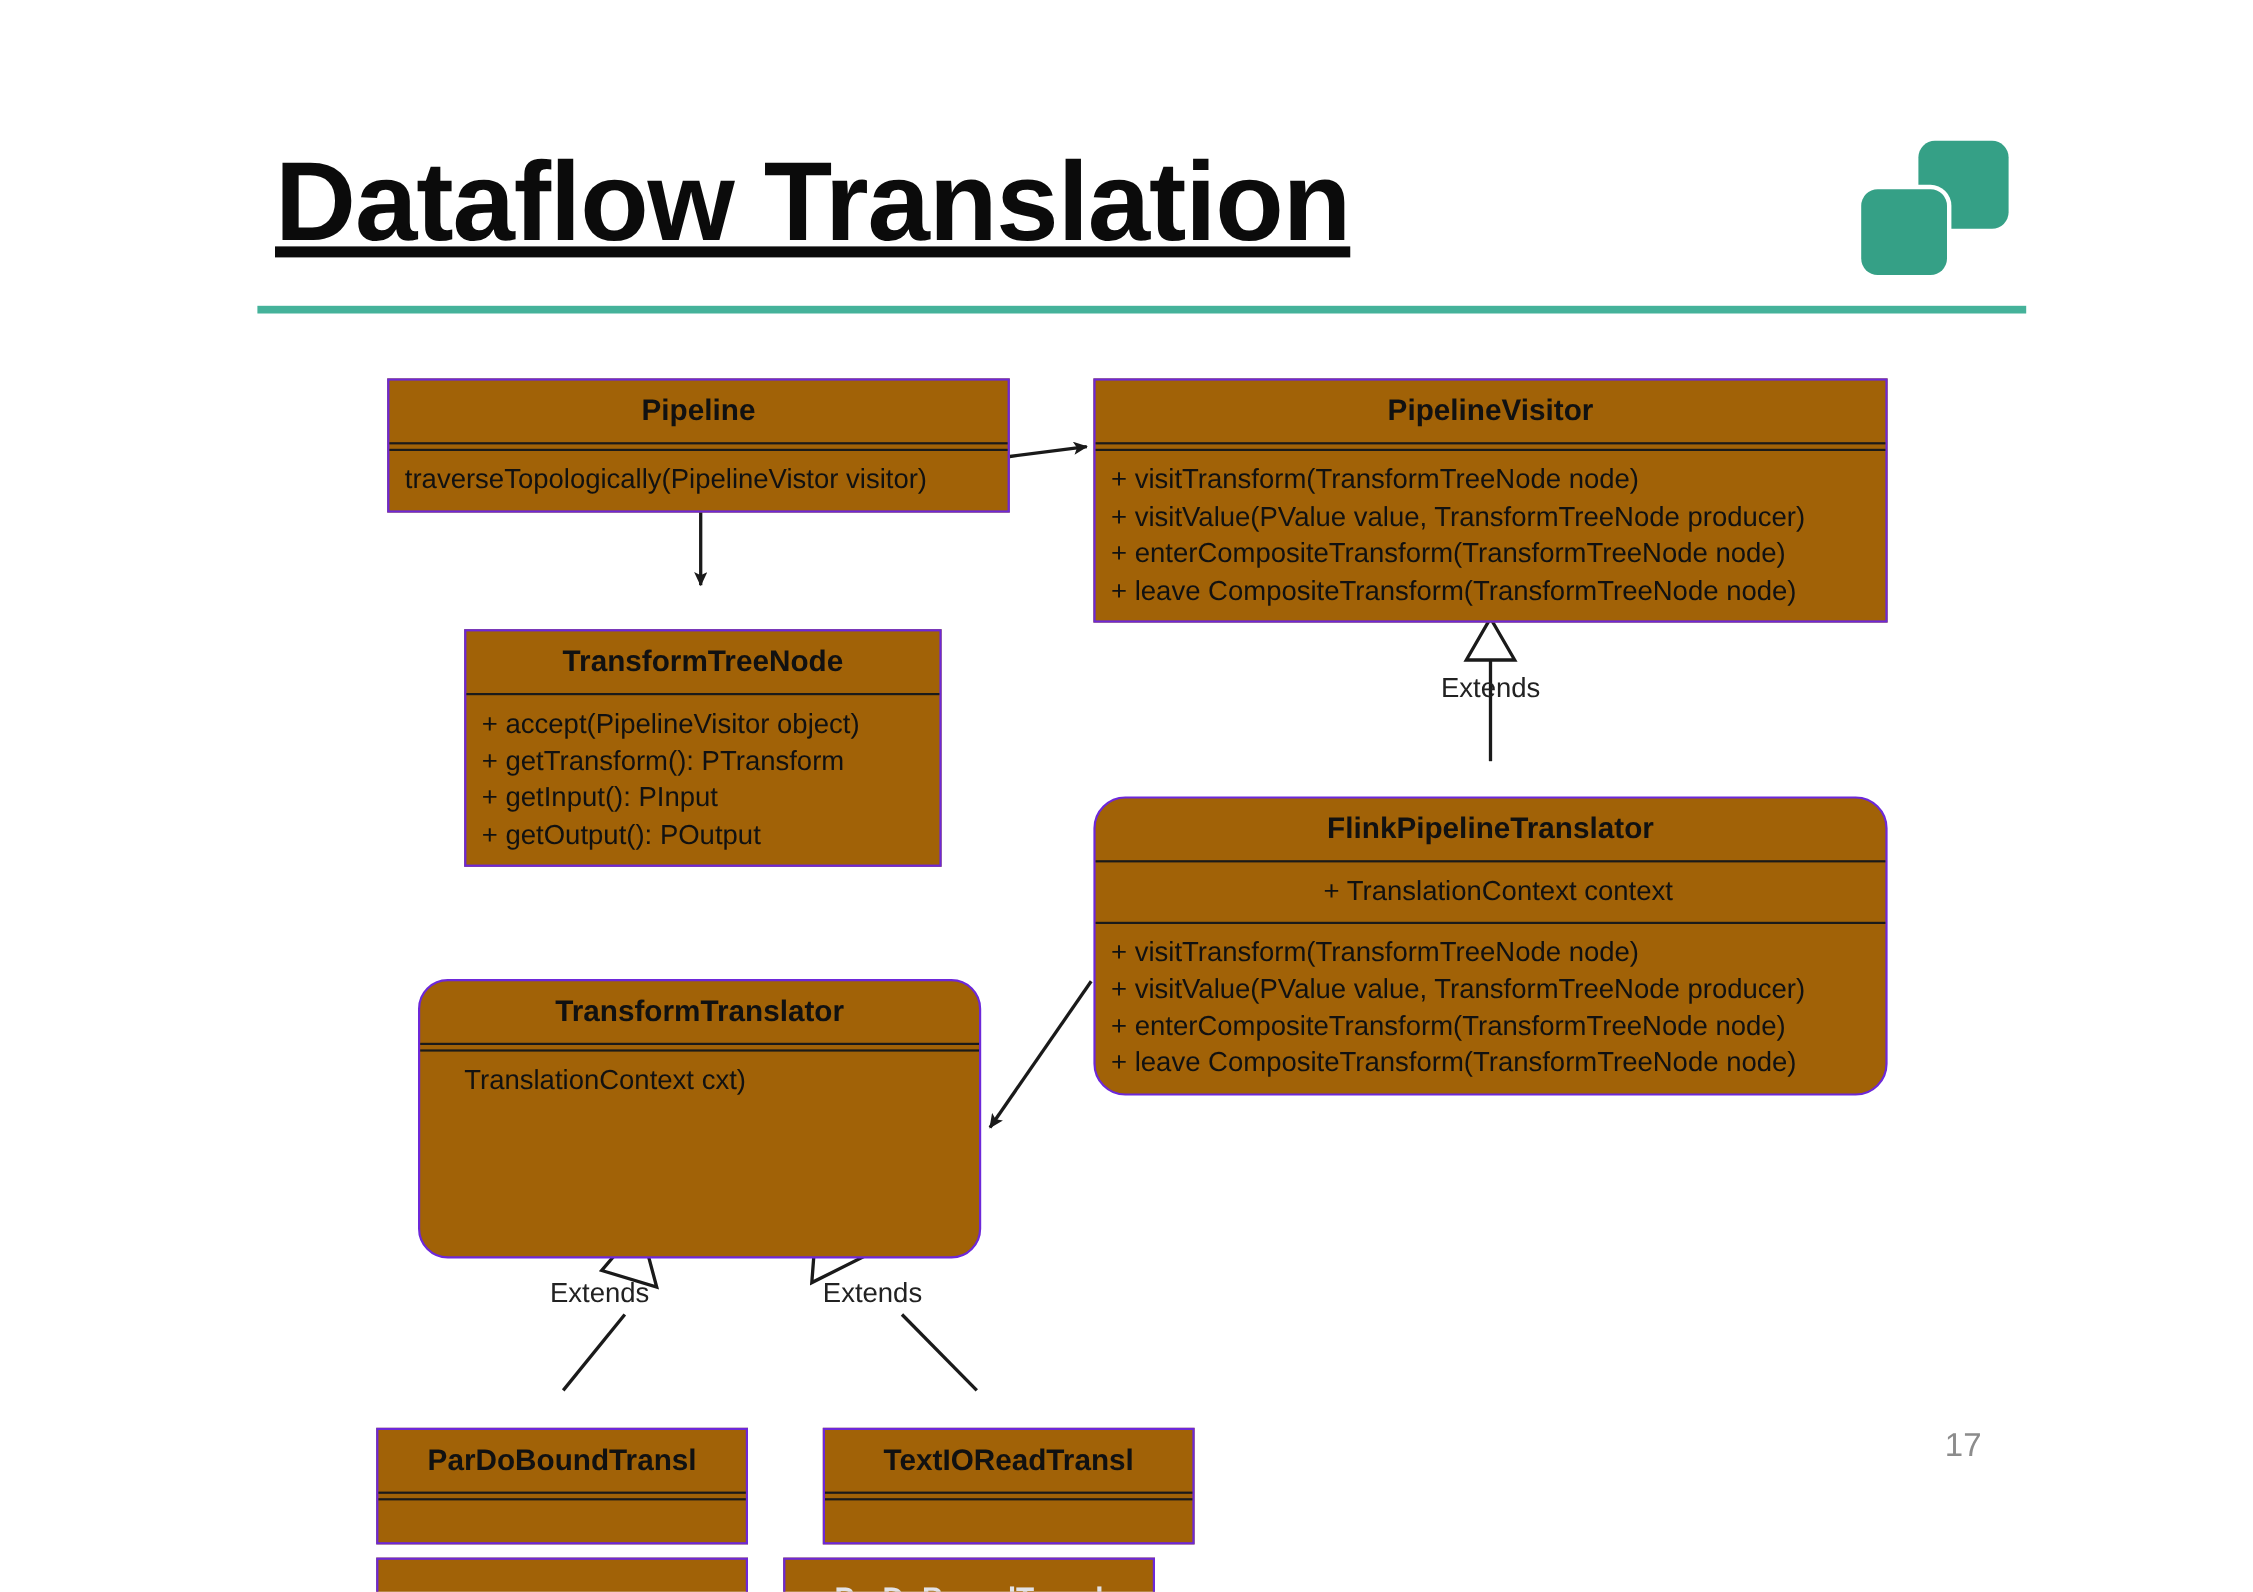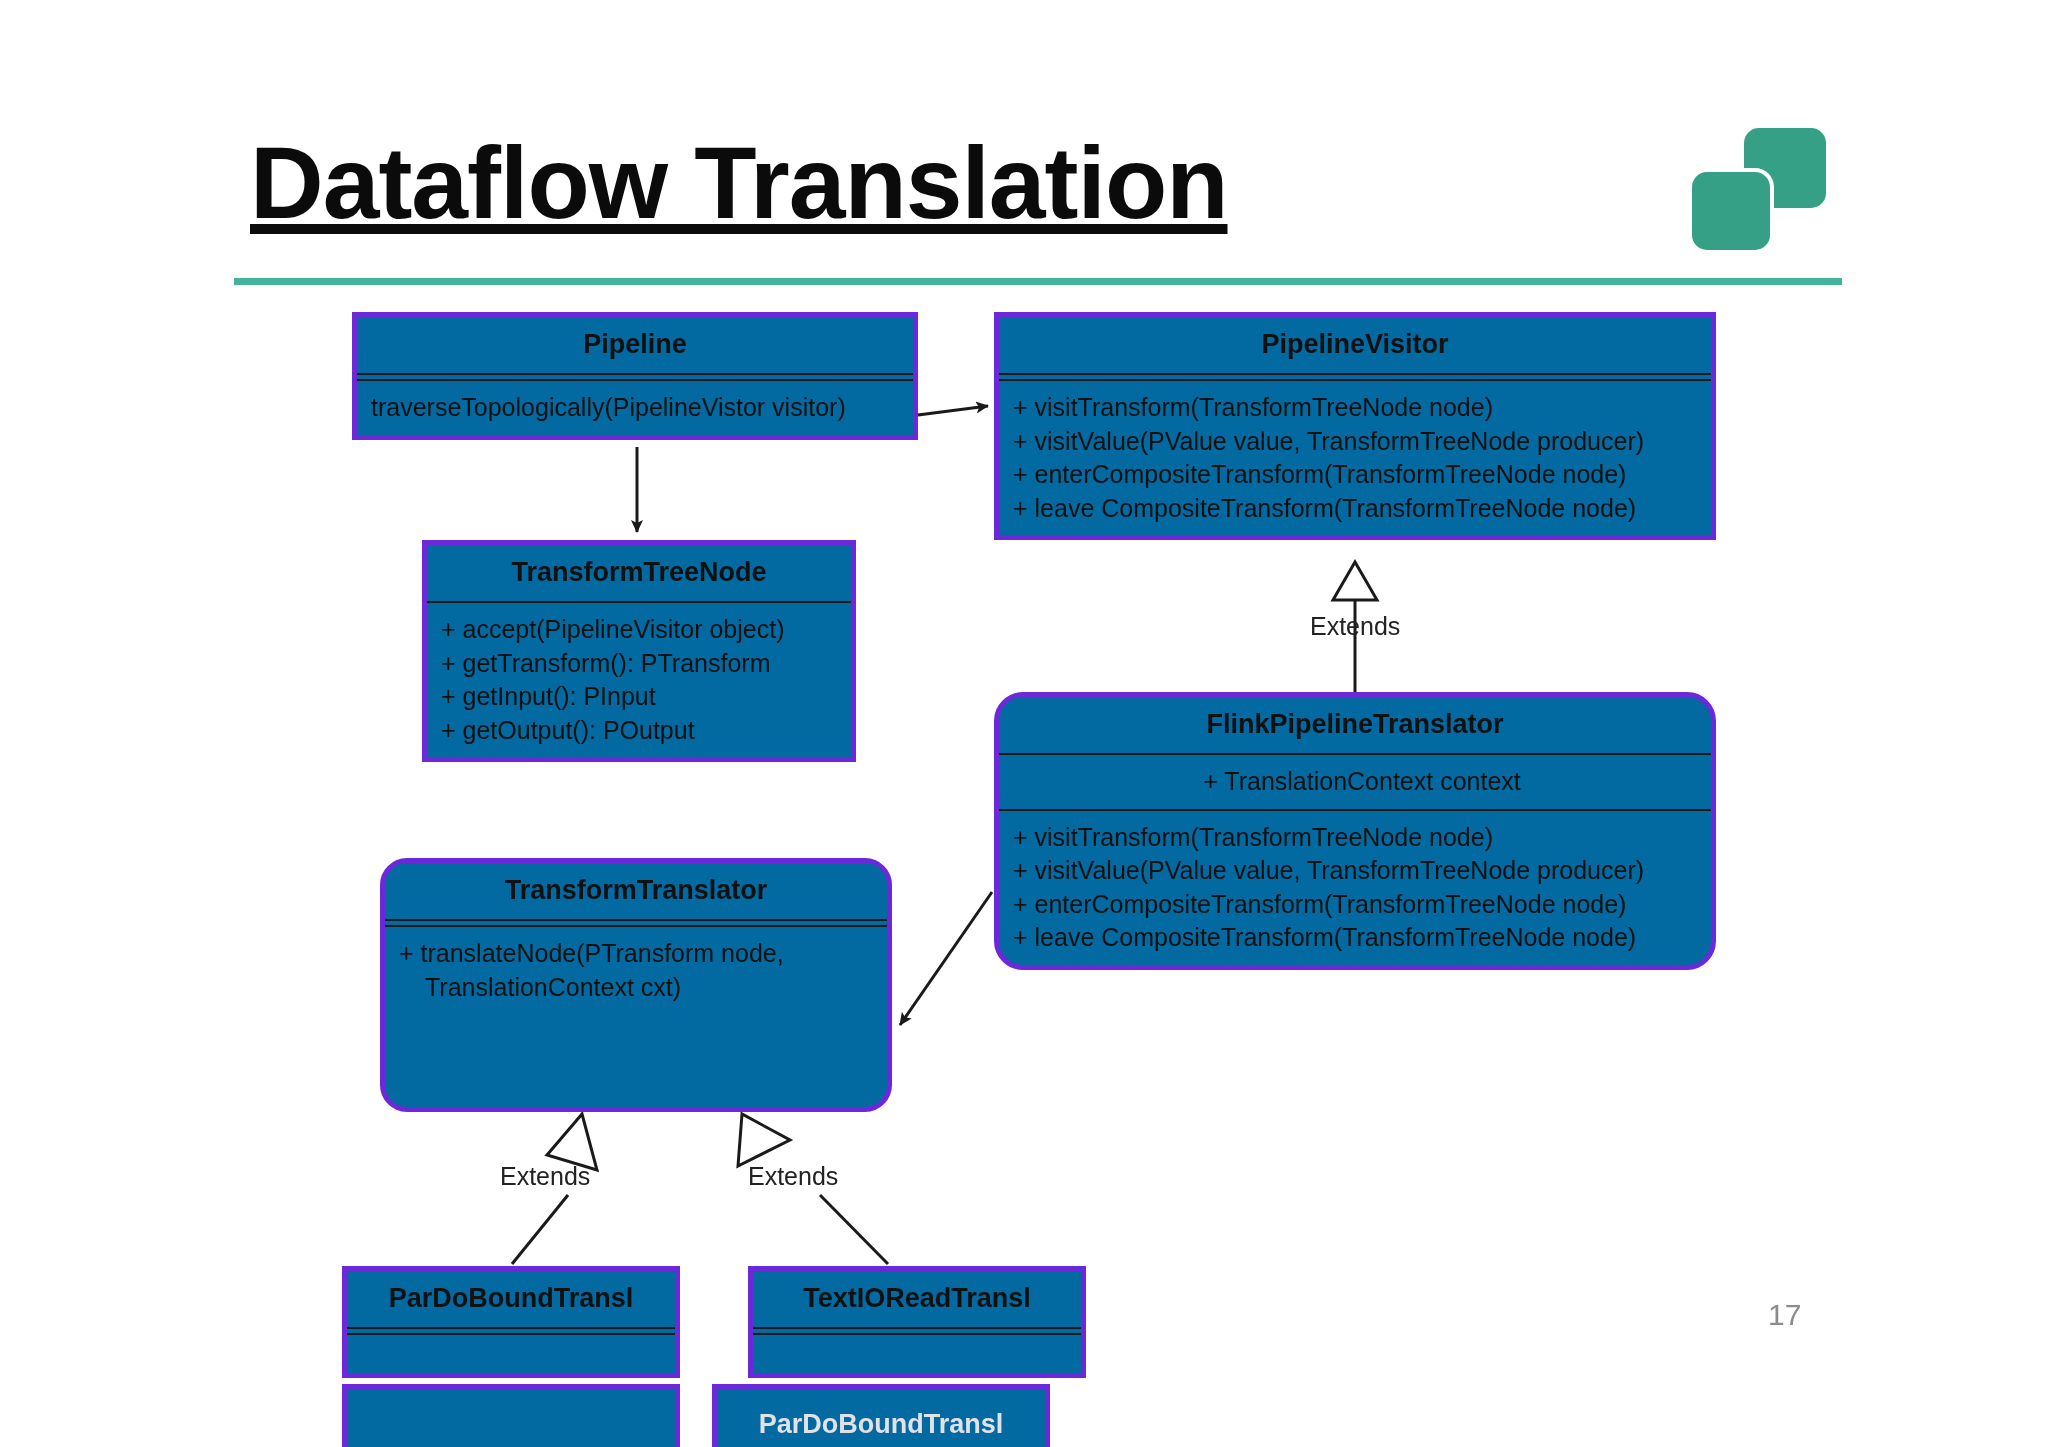--- a/index.html
+++ b/index.html
@@ -88,25 +88,26 @@
     left: 0;
     top: 0;
     width: 2048px;
     height: 1447px;
     pointer-events: none;
   }
 
   
   .umlbox {
     position: absolute;
-    border: 5px solid #6d28d9;
-    background: #0369a1;
+    border: 2px solid #6d28d9;
+    background: #a16207;
     box-sizing: border-box;
     font-size: 24px;
     color: #111;
+    margin-top: 32px;
   }
   .uml-name {
     text-align: center;
     font-weight: bold;
     font-size: 27px;
     padding: 12px 6px 13px 6px;
     border-bottom: 2px solid #1a1a1a;
     box-sizing: border-box;
     white-space: nowrap;
   }
@@ -249,21 +250,20 @@
       <div class="uml-line">+ visitValue(PValue value, TransformTreeNode producer)</div>
       <div class="uml-line">+ enterCompositeTransform(TransformTreeNode node)</div>
       <div class="uml-line">+ leave CompositeTransform(TransformTreeNode node)</div>
     </div>
   </div>
 
   <div class="umlbox" id="box-transformtranslator">
     <div class="uml-name">TransformTranslator</div>
     <div class="uml-sec thin"></div>
     <div class="uml-sec last">
-      <div class="uml-line">+ translateNode(PTransform node,</div>
       <div class="uml-line indent2">TranslationContext cxt)</div>
     </div>
   </div>
 
   <div class="umlbox" id="box-pardobound">
     <div class="uml-name">ParDoBoundTransl</div>
     <div class="uml-sec thin"></div>
     <div class="uml-sec last empty"></div>
   </div>
 

